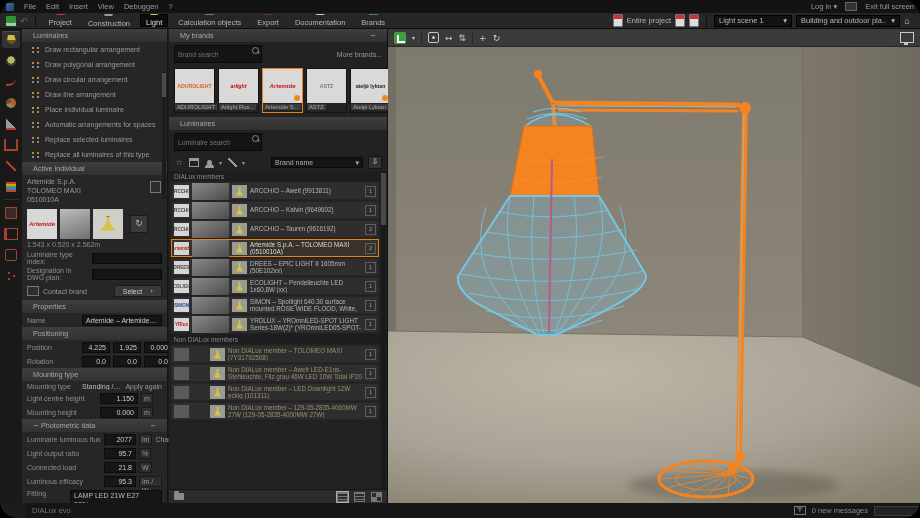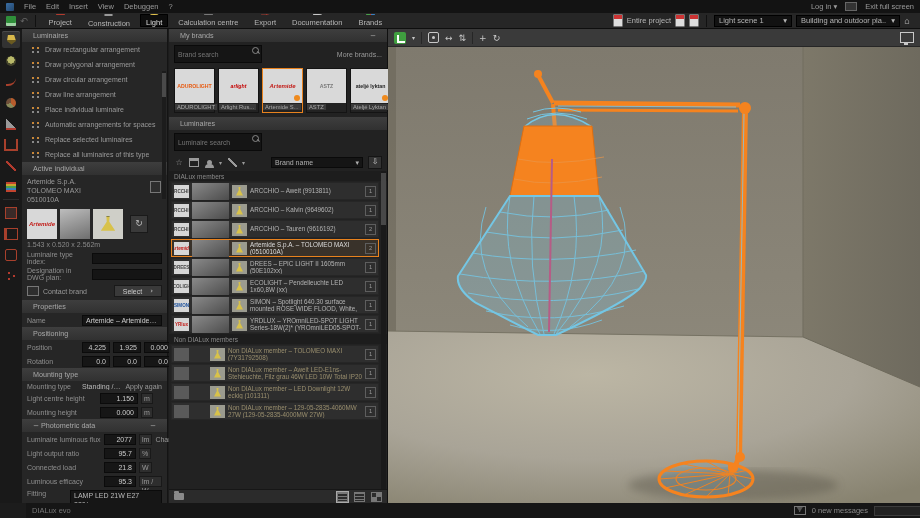--- a/index.html
+++ b/index.html
@@ -1,17 +1,17 @@
 <!DOCTYPE html>
 <html><head>
 <meta charset="utf-8">
 <style>
   html,body{margin:0;padding:0;background:#000;}
   #app{position:relative;width:920px;height:518px;background:#1c1c1c;overflow:hidden;
-       font-family:"Liberation Sans",sans-serif;color:#aaa;-webkit-font-smoothing:antialiased;}
+       font-family:"Liberation Sans",sans-serif;color:#aaa;border-radius:17px;-webkit-font-smoothing:antialiased;}
   .ic{font-family:"DejaVu Sans",sans-serif;}
   
   #menubar{position:absolute;left:0;top:0;width:920px;height:13px;background:#131313;
            display:flex;align-items:center;font-size:7.5px;color:#9a9a9a;gap:10px;padding-left:6px;box-sizing:border-box;}
   #menubar .mi{cursor:default;}
   #menubar .appic{width:8px;height:8px;background:linear-gradient(135deg,#3a6ea5,#24476b);border-radius:1px;}
   #menubar .spacer{flex:1;}
   #menubar .right{display:flex;gap:8px;align-items:center;padding-right:6px;}
   #menubar .winic{width:10px;height:7px;border:1px solid #666;background:#333;}
   
@@ -203,21 +203,21 @@
     <span class="tbtn">
         <i class="mini i-construction"></i>
         <span>Construction</span>
       </span>
     <span class="tbtn active">
         <i class="mini i-light"></i>
         <span>Light</span>
       </span>
     <span class="tbtn">
         <i class="mini i-calc"></i>
-        <span>Calculation centre</span>
+        <span>Calculation objects</span>
       </span>
     <span class="tbtn">
         <i class="mini i-export"></i>
         <span>Export</span>
       </span>
     <span class="tbtn">
         <i class="mini i-doc"></i>
         <span>Documentation</span>
       </span>
     <span class="tbtn">

